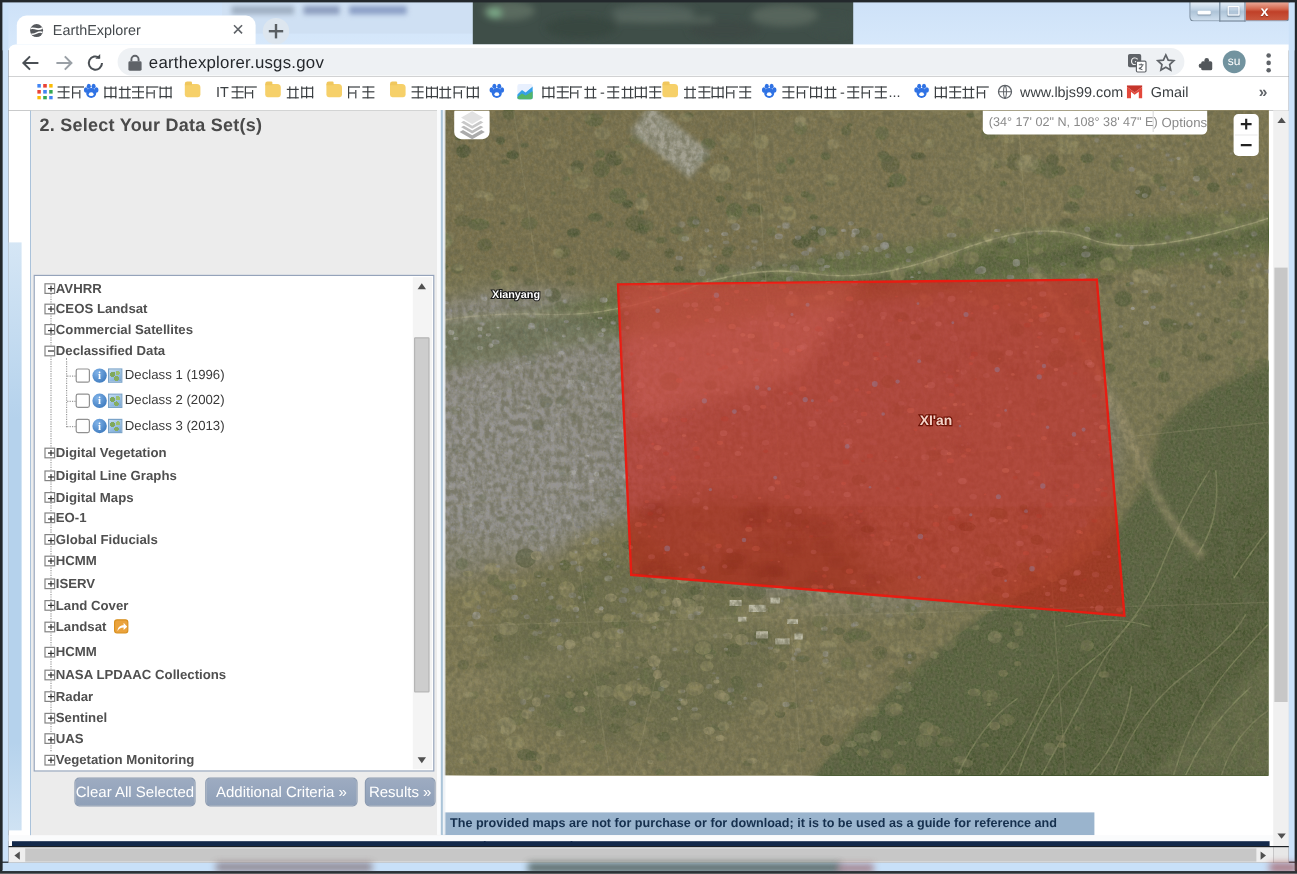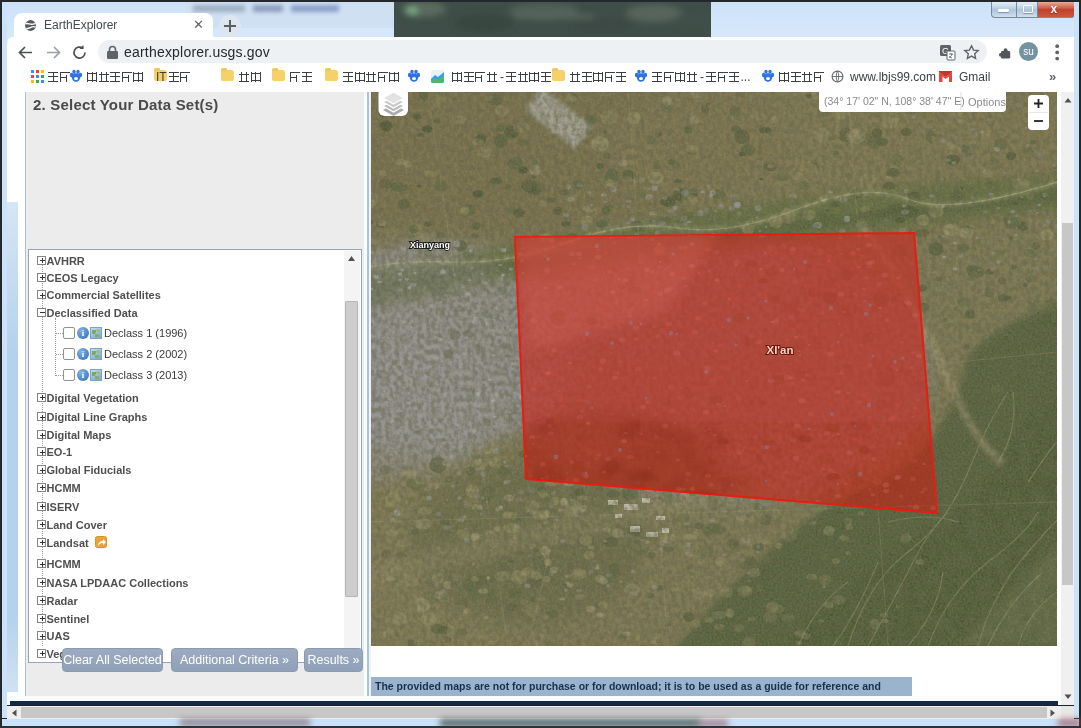--- a/index.html
+++ b/index.html
@@ -62,21 +62,21 @@
 #head2{position:absolute;left:7px;top:-9px;font-size:15px;font-weight:bold;color:#4a4a4a;letter-spacing:.2px;margin-top:13px;}
 #para{position:absolute;left:3px;top:14px;width:325px;font-size:11px;line-height:13.6px;color:#101010;}
 .pbox{position:absolute;left:3px;width:333px;background:linear-gradient(#fdfdfe,#eff0f4);border:1px solid #95a3ba;}
 #prefbox{top:71px;height:31px;}
 #searchbox{top:106px;height:31px;}
 #cb1{position:absolute;left:9px;top:8px;width:12px;height:12px;background:#fff;border:1px solid #8a8a8a;border-radius:2px;}
 #preflab{position:absolute;left:26px;top:7px;font-size:12px;color:#222;white-space:nowrap;}
 #preflink{font-size:11px;color:#4545b5;margin-left:4px;}
 #dsslab{position:absolute;left:9px;top:8px;font-size:12px;color:#222;}
 #dssinput{position:absolute;left:104px;top:5px;width:220px;height:16px;background:#fff;border:1px solid #5a5a5a;}
-#treebox{position:absolute;left:2px;top:137px;width:334px;height:414px;background:#fff;border:1px solid #95a3ba;margin-top:20px;}
+#treebox{position:absolute;left:2px;top:137px;width:334px;height:414px;background:#fff;border:1px solid #95a3ba;}
 
 #tsb{position:absolute;right:1px;top:1px;width:16px;height:410px;background:#f4f4f4;}
 #tsb .thumb{position:absolute;left:1px;top:50px;width:13px;height:296px;background:#cdcdcd;border:1px solid #b5b5b5;border-radius:1px;}
 .sbarr{position:absolute;}
 
 .trow{position:absolute;left:8px;height:16px;white-space:nowrap;}
 .pm{position:absolute;left:0px;top:2.5px;width:9px;height:9px;background:#fff;border:1px solid #848484;}
 .pm:before{content:"";position:absolute;left:1.5px;top:3.5px;width:5px;height:1px;background:#333;}
 .pm.plus:after{content:"";position:absolute;left:3.5px;top:1.5px;width:1px;height:5px;background:#333;}
 .cat{position:absolute;left:9.5px;top:1.5px;font-size:11px;font-weight:bold;color:#4f4f4f;}
@@ -202,21 +202,21 @@
 <svg class="abs" style="left:69px;top:69px" width="14" height="14" viewBox="0 0 14 14">
       <circle cx="7" cy="8.5" r="4.2" fill="#2f72e4"></circle>
       <ellipse cx="2.6" cy="6" rx="1.7" ry="2.2" fill="#2f72e4"></ellipse>
       <ellipse cx="11.4" cy="6" rx="1.7" ry="2.2" fill="#2f72e4"></ellipse>
       <ellipse cx="5" cy="2.8" rx="1.7" ry="2.1" fill="#2f72e4"></ellipse>
       <ellipse cx="9" cy="2.8" rx="1.7" ry="2.1" fill="#2f72e4"></ellipse>
       <ellipse cx="7" cy="9.5" rx="2" ry="1.6" fill="#fff"></ellipse>
     </svg>
 <div class="abs bktxt" style="left:87px"><span class="cj b"></span><span class="cj c"></span><span class="cj a"></span><span class="cj d"></span><span class="cj b"></span></div>
 <div class="abs folder" style="left:154px"></div>
-<div class="abs bktxt" style="left:156px">IT<span class="cj a" style="margin-left:2px"></span><span class="cj d"></span></div>
+<div class="abs bktxt" style="left:180px">IT<span class="cj a" style="margin-left:2px"></span><span class="cj d"></span></div>
 <div class="abs folder" style="left:221px"></div>
 <div class="abs bktxt" style="left:239px"><span class="cj c"></span><span class="cj b"></span></div>
 <div class="abs folder" style="left:272px"></div>
 <div class="abs bktxt" style="left:290px"><span class="cj d"></span><span class="cj a"></span></div>
 <div class="abs folder" style="left:325px"></div>
 <div class="abs bktxt" style="left:343px"><span class="cj a"></span><span class="cj b"></span><span class="cj c"></span><span class="cj d"></span><span class="cj b"></span></div>
 <svg class="abs" style="left:407px;top:69px" width="14" height="14" viewBox="0 0 14 14">
       <circle cx="7" cy="8.5" r="4.2" fill="#2f72e4"></circle>
       <ellipse cx="2.6" cy="6" rx="1.7" ry="2.2" fill="#2f72e4"></ellipse>
       <ellipse cx="11.4" cy="6" rx="1.7" ry="2.2" fill="#2f72e4"></ellipse>
@@ -270,21 +270,21 @@
   <div id="treebox">
     <div id="tree">
 <div class="dotv" style="left:12.5px;top:11px;height:385px"></div>
 <div class="dotv" style="left:26px;top:68px;height:58px"></div>
 <div class="trow" style="top:3px">
             <div class="pm plus"></div>
             <div class="cat">AVHRR</div>
           </div>
 <div class="trow" style="top:20px">
             <div class="pm plus"></div>
-            <div class="cat">CEOS Legacy</div>
+            <div class="cat">CEOS Landsat</div>
           </div>
 <div class="trow" style="top:37.5px">
             <div class="pm plus"></div>
             <div class="cat">Commercial Satellites</div>
           </div>
 <div class="trow" style="top:55px">
             <div class="pm"></div>
             <div class="cat">Declassified Data</div>
           </div>
 <div class="trow" style="top:76px">

